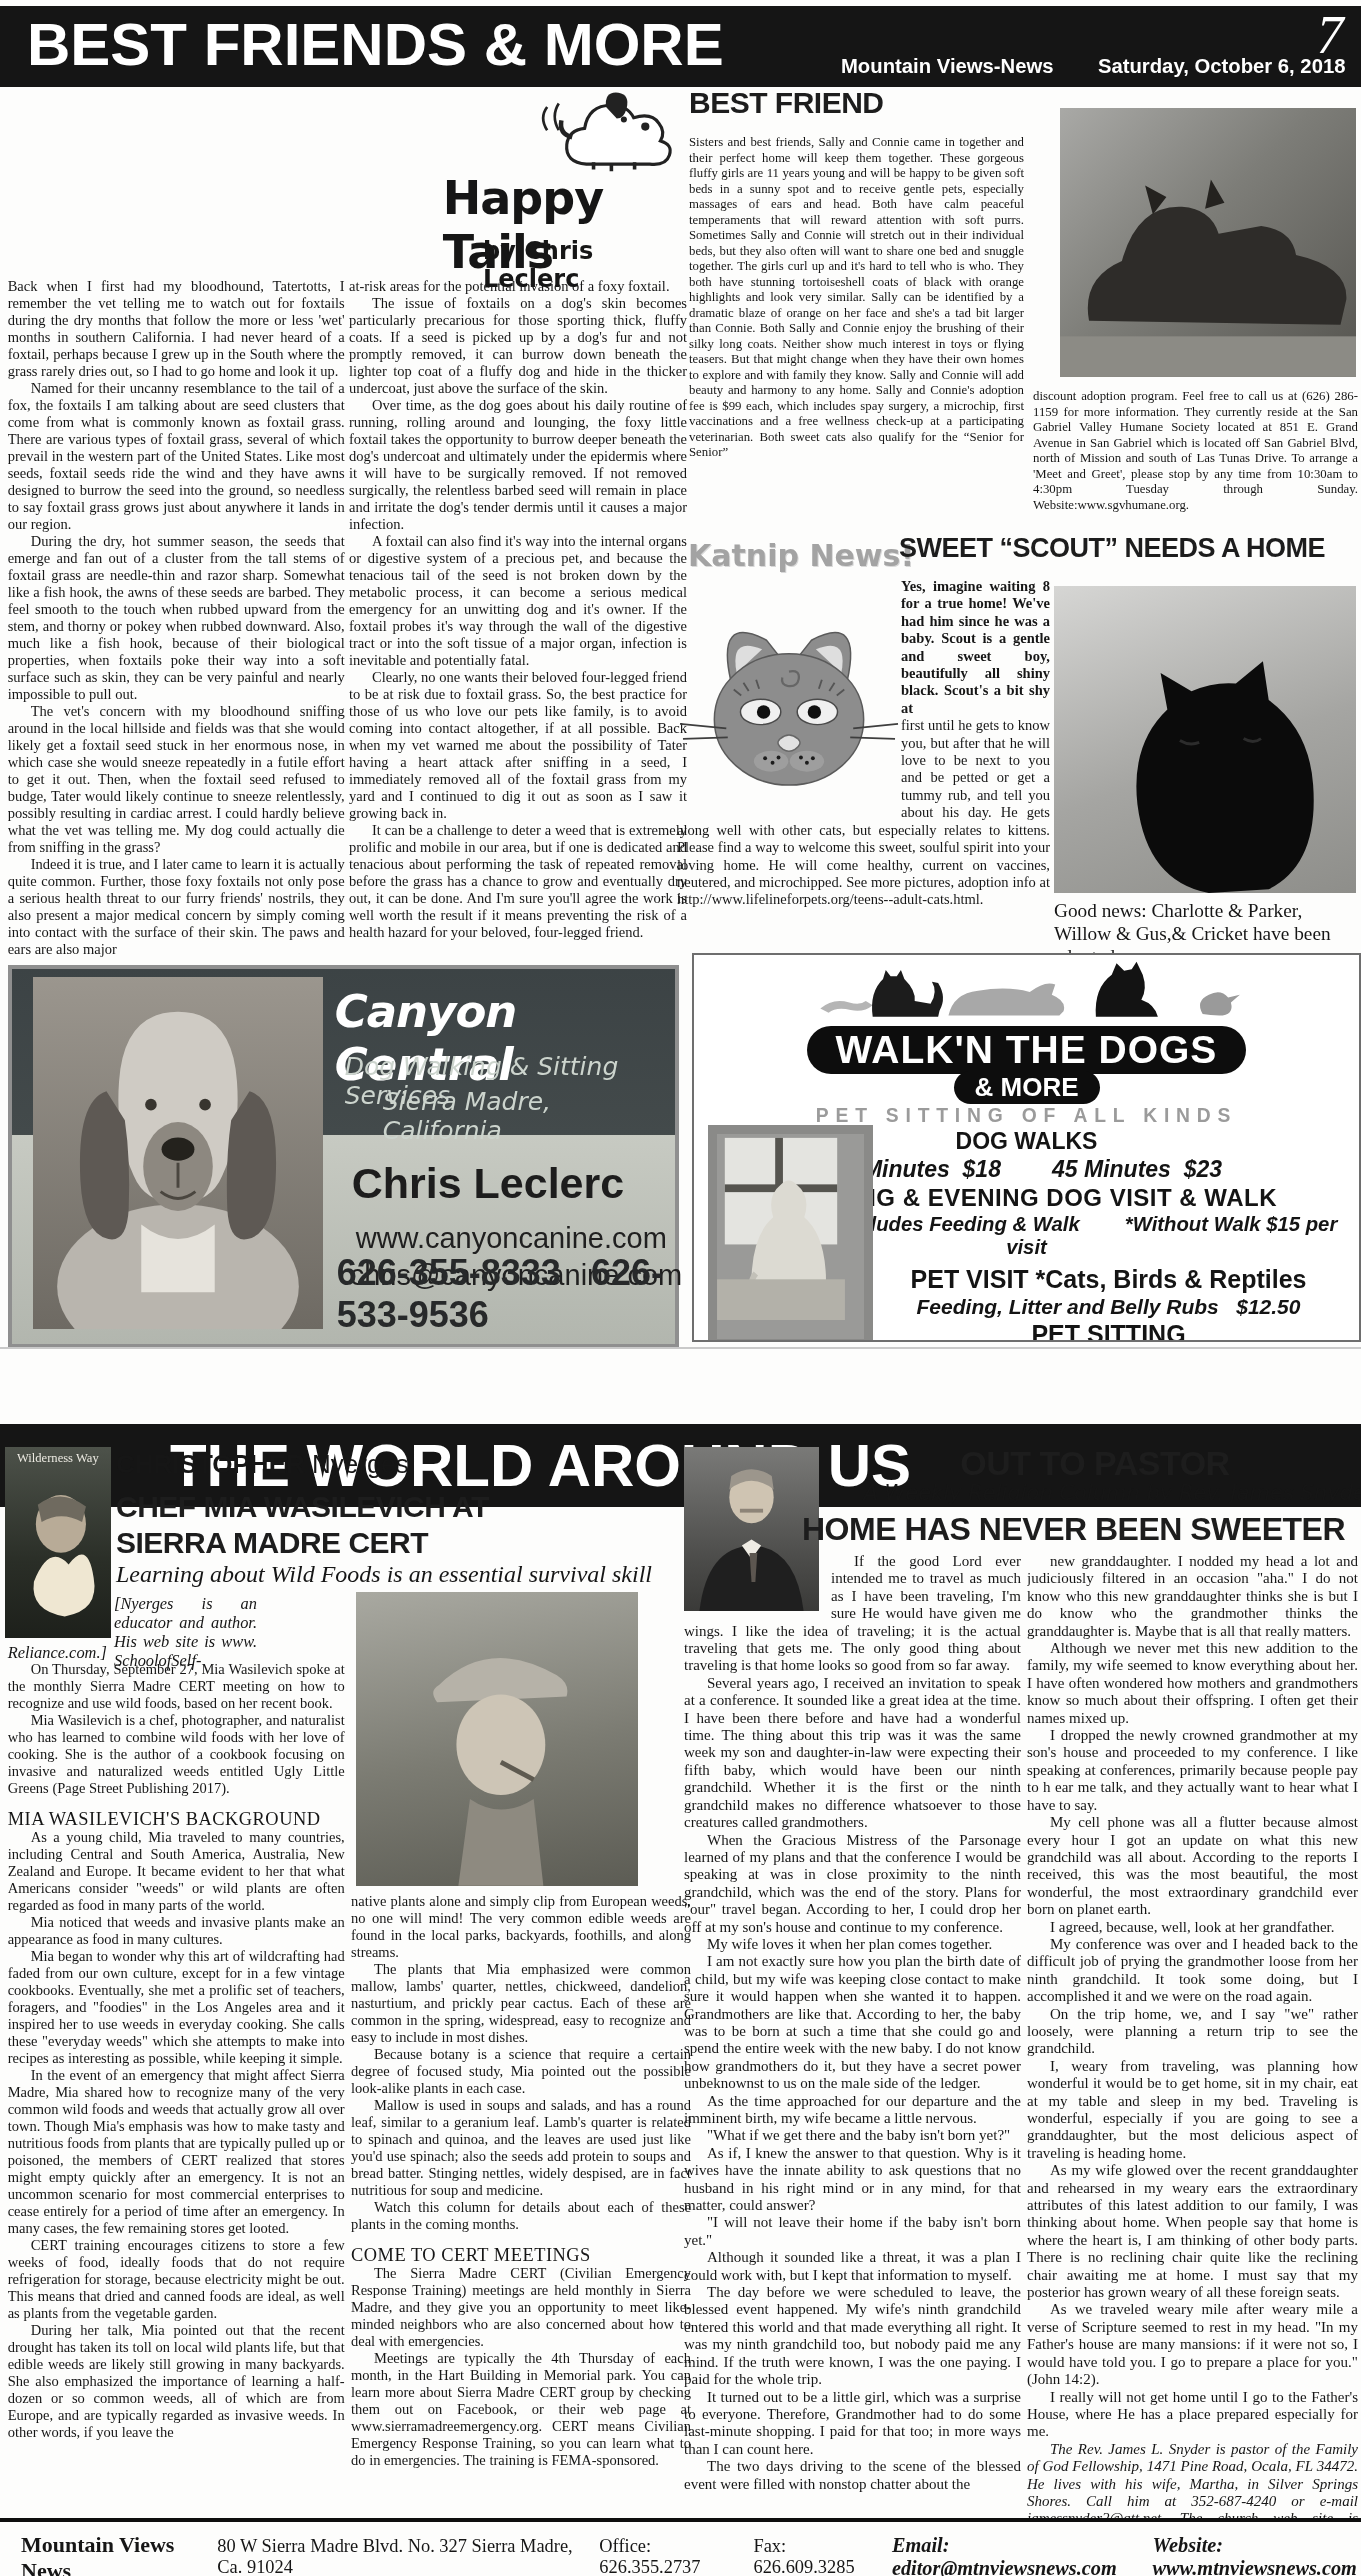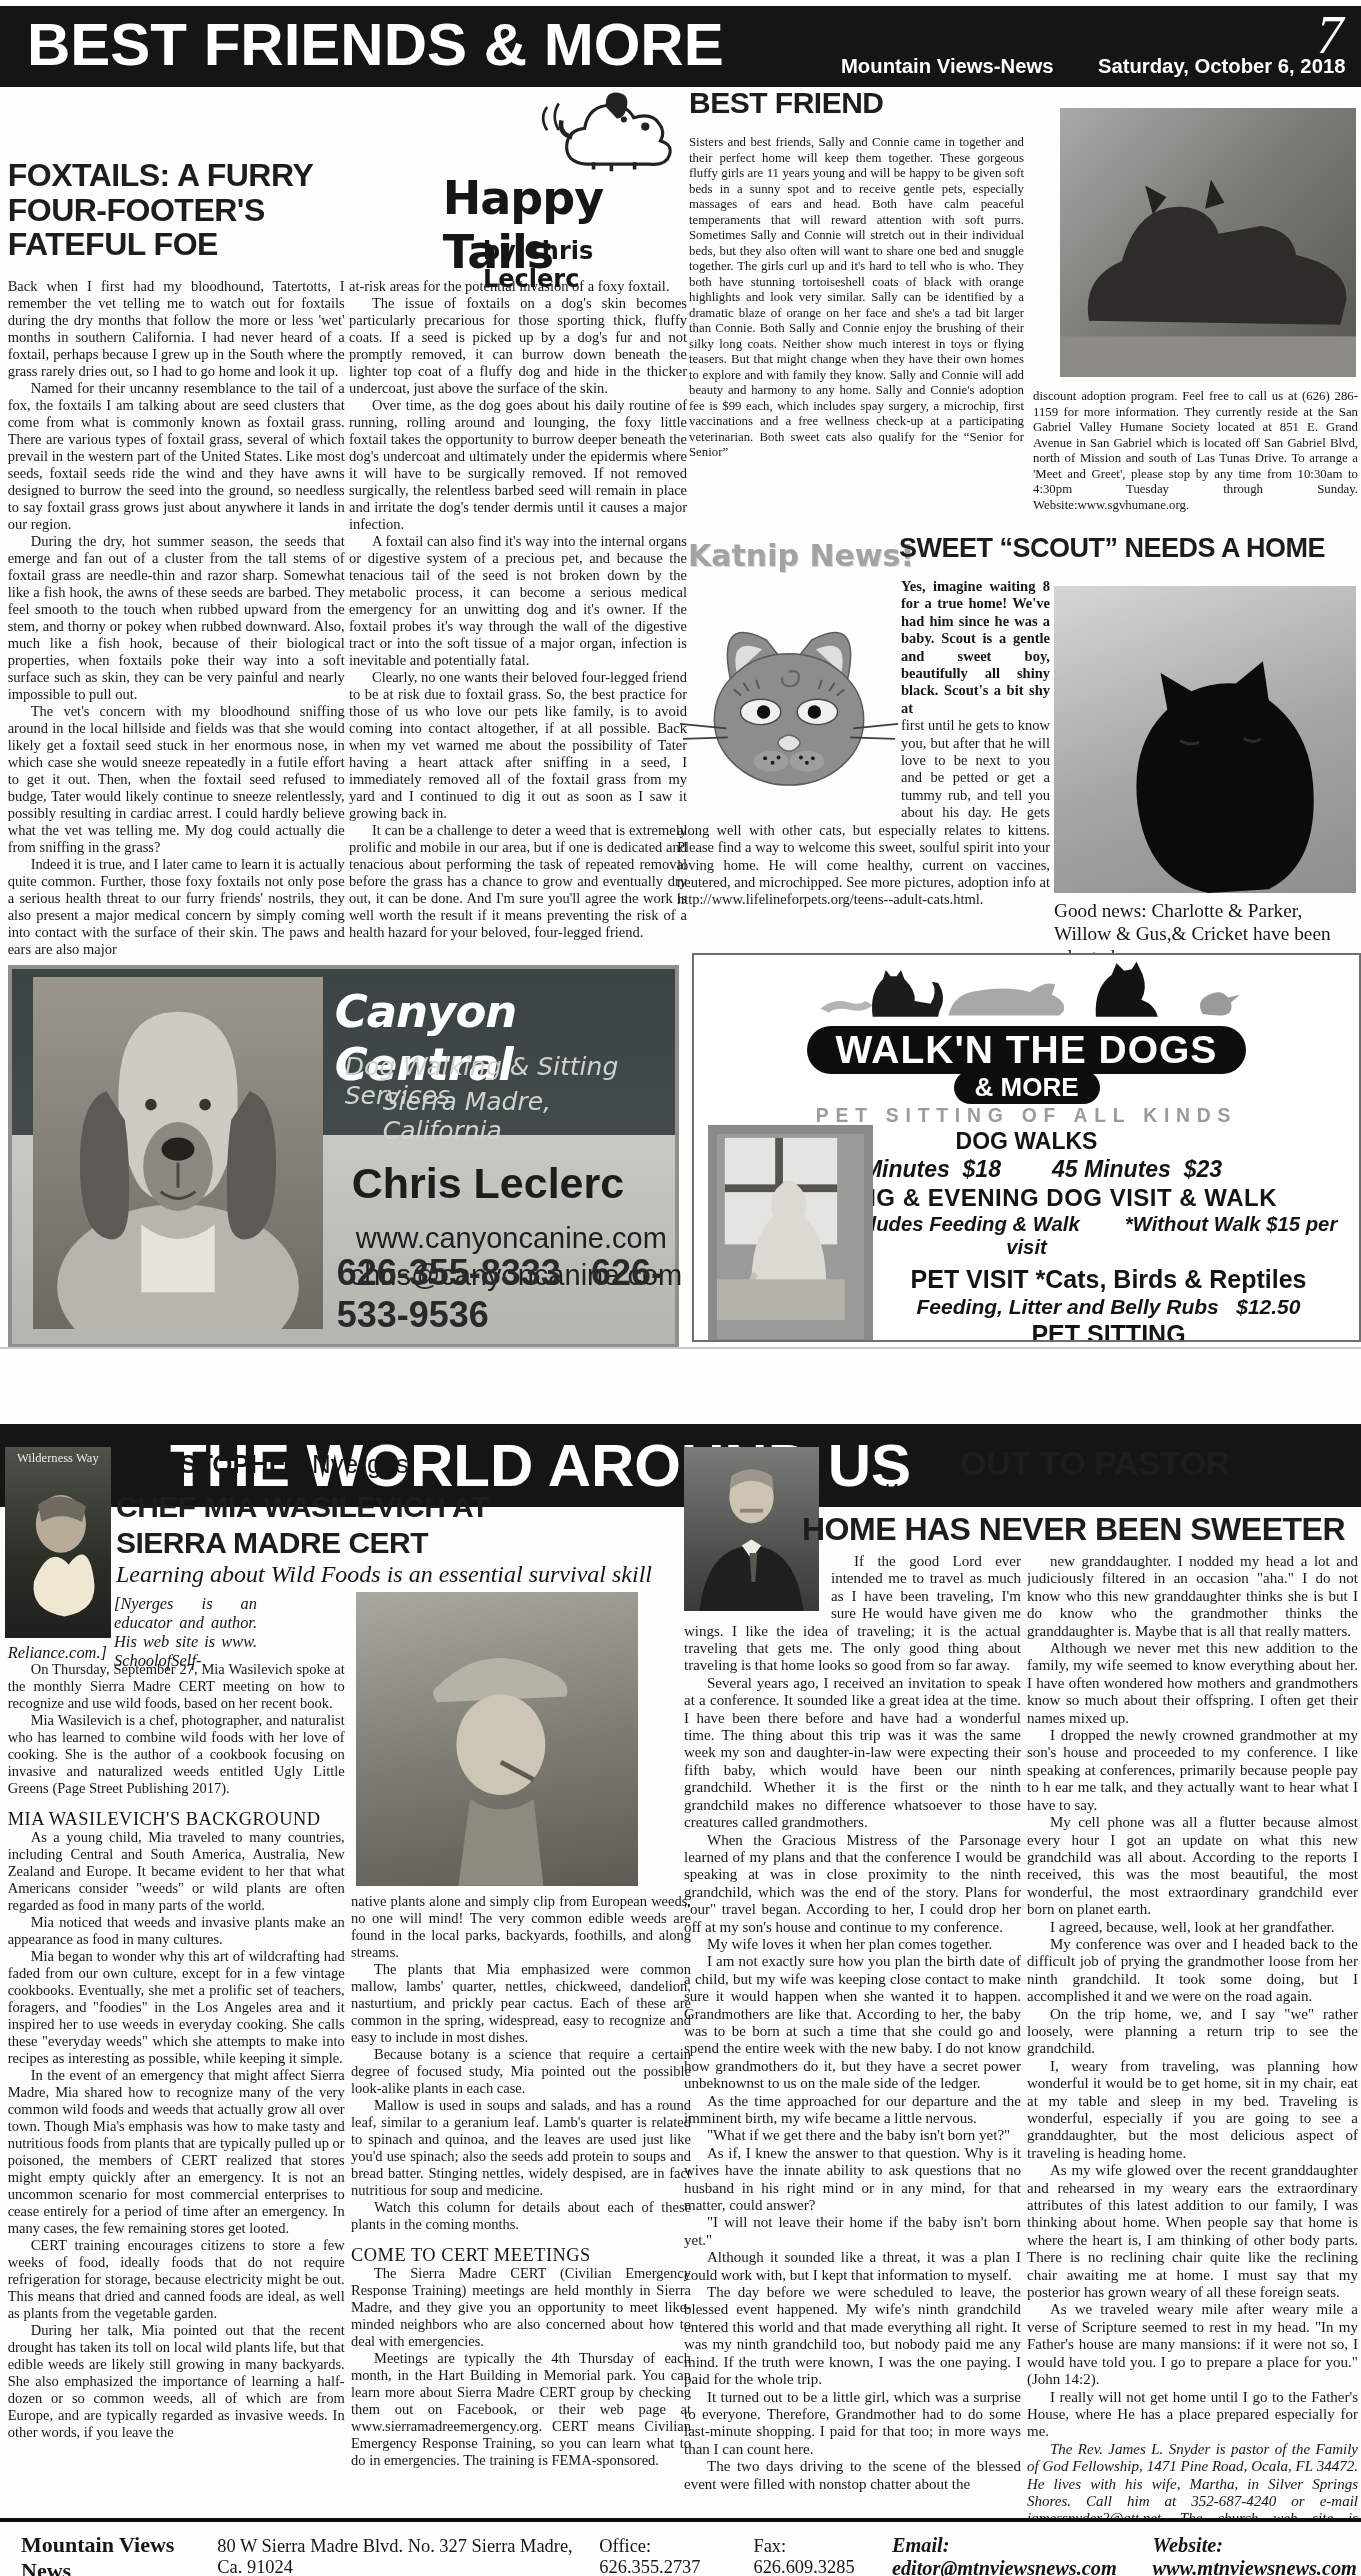--- a/index.html
+++ b/index.html
@@ -49,23 +49,20 @@
   <div class="abs banner" style="left:0;top:5.8px;width:1361px;height:81px;">
     <div class="abs sans hdr-title" style="left:27px;top:9.7px;">BEST FRIENDS &amp; MORE</div>
     <div class="abs hdr-page" style="right:17.4px;top:1.9px;">7</div>
     <div class="abs sans hdr-mast" style="right:15.5px;bottom:8.7px;">
       <span>Mountain Views-News</span>
       <span style="display:inline-block;width:33px;"></span>
       <span>Saturday, October 6, 2018</span>
     </div>
   </div>
 
-  <div class="abs headline" style="left:7.7px;top:158px;width:338px;font-size:32px;">FOXTAILS: A FURRY
-FOUR-FOOTER'S
-FATEFUL FOE</div>
   <div class="abs col fx noindent-first" style="left:7.7px;top:278px;width:337px;height:685px;overflow:hidden;">
       <p>Back when I first had my bloodhound, Tatertotts, I remember the vet telling me to watch out for foxtails during the dry months that follow the more or less 'wet' months in southern California. I had never heard of a foxtail, perhaps because I grew up in the South where the grass rarely dries out, so I had to go home and look it up.</p>
       <p>Named for their uncanny resemblance to the tail of a fox, the foxtails I am talking about are seed clusters that come from what is commonly known as foxtail grass. There are various types of foxtail grass, several of which prevail in the western part of the United States. Like most seeds, foxtail seeds ride the wind and they have awns designed to burrow the seed into the ground, so needless to say foxtail grass grows just about anywhere it lands in our region.</p>
       <p>During the dry, hot summer season, the seeds that emerge and fan out of a cluster from the tall stems of foxtail grass are needle-thin and razor sharp. Somewhat like a fish hook, the awns of these seeds are barbed. They feel smooth to the touch when rubbed upward from the stem, and thorny or pokey when rubbed downward. Also, much like a fish hook, because of their biological properties, when foxtails poke their way into a soft surface such as skin, they can be very painful and nearly impossible to pull out.</p>
       <p>The vet's concern with my bloodhound sniffing around in the local hillside and fields was that she would likely get a foxtail seed stuck in her enormous nose, in which case she would sneeze repeatedly in a futile effort to get it out. Then, when the foxtail seed refused to budge, Tater would likely continue to sneeze relentlessly, possibly resulting in cardiac arrest. I could hardly believe what the vet was telling me. My dog could actually die from sniffing in the grass?</p>
       <p>Indeed it is true, and I later came to learn it is actually quite common. Further, those foxy foxtails not only pose a serious health threat to our furry friends' nostrils, they also present a major medical concern by simply coming into contact with the surface of their skin. The paws and ears are also major</p>
     </div>
   <div class="abs col fx noindent-first" style="left:349px;top:278px;width:338px;height:685px;overflow:hidden;">
       <p>at-risk areas for the potential invasion of a foxy foxtail.</p>
       <p>The issue of foxtails on a dog's skin becomes particularly precarious for those sporting thick, fluffy coats. If a seed is picked up by a dog's fur and not promptly removed, it can burrow down beneath the lighter top coat of a fluffy dog and hide in the thicker undercoat, just above the surface of the skin.</p>

